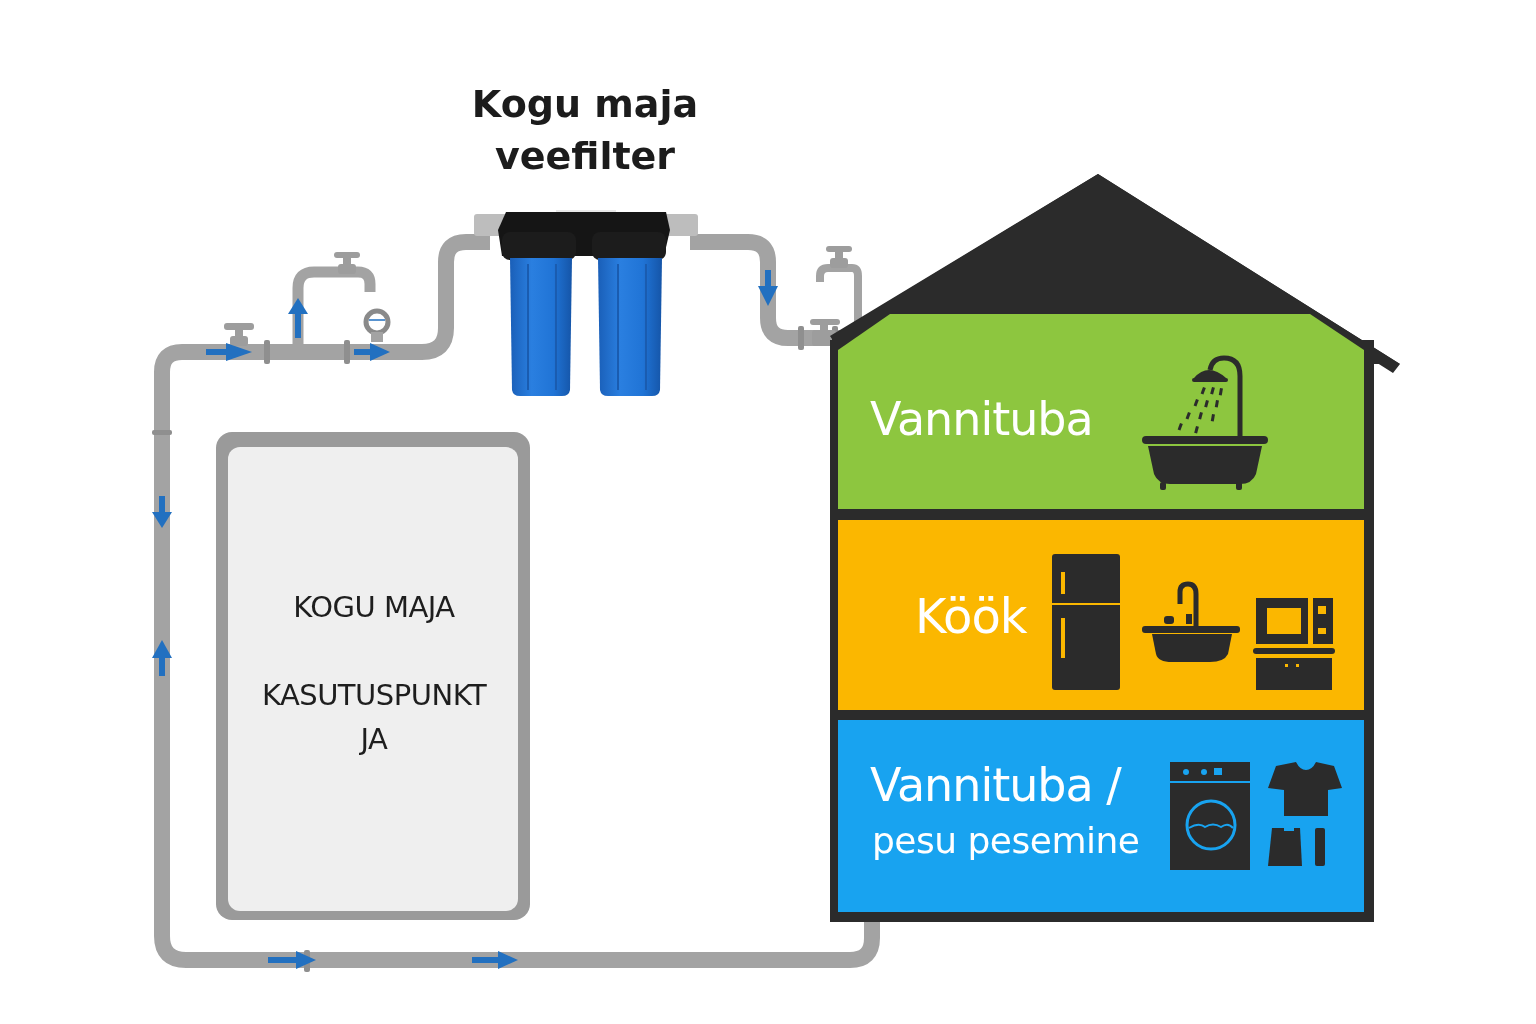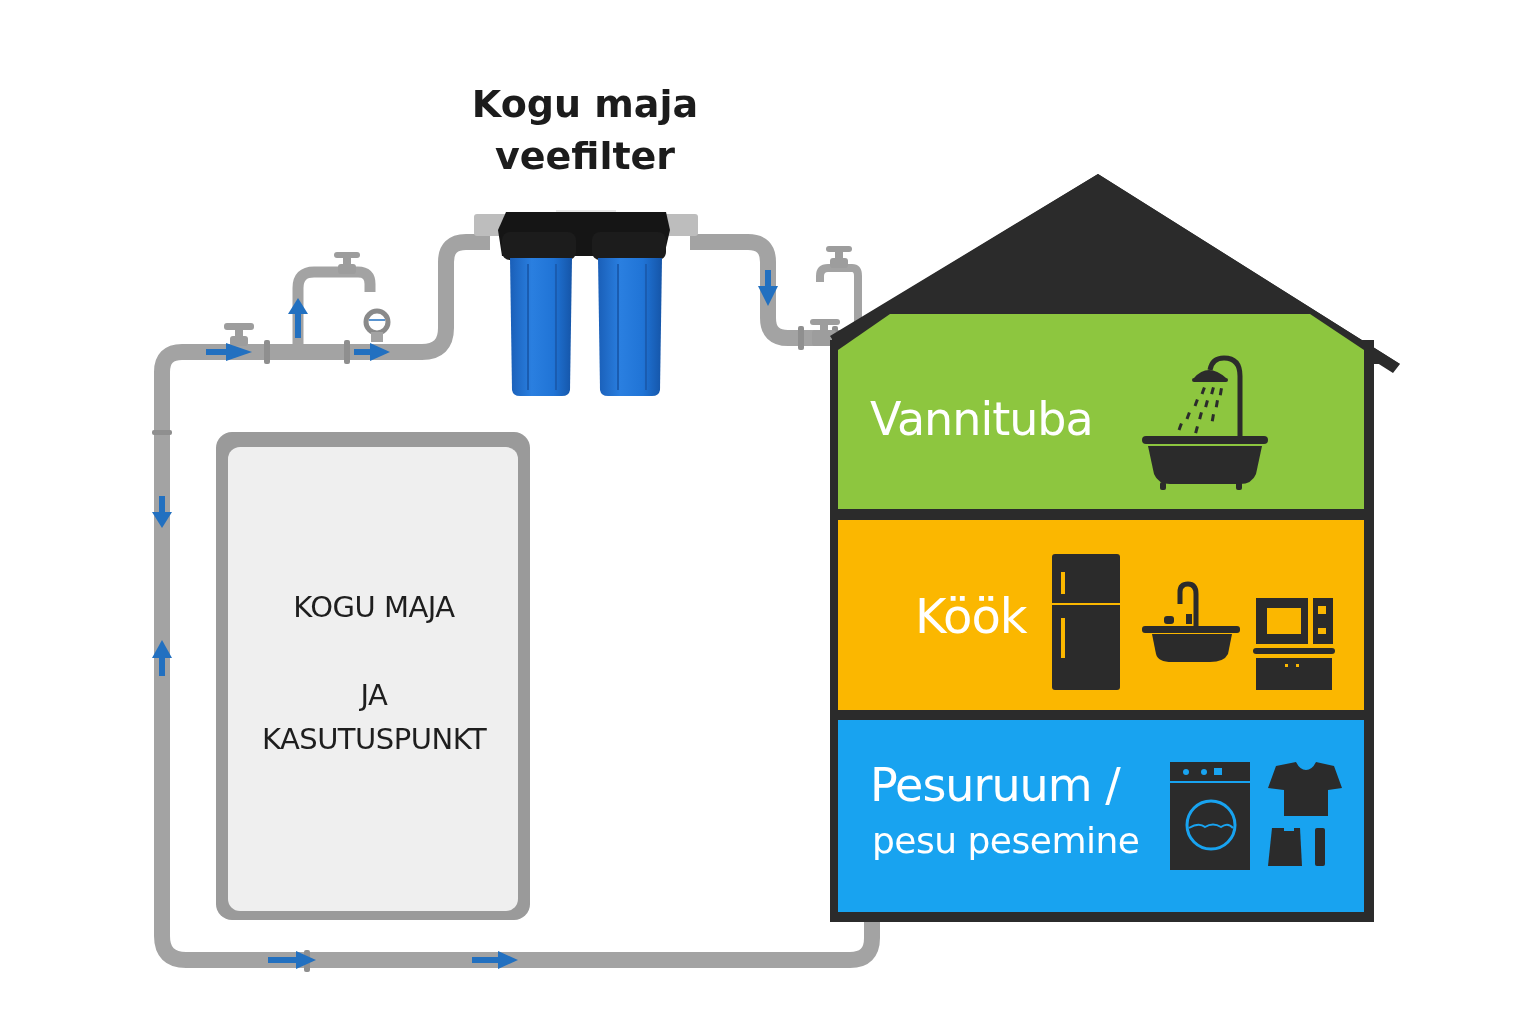--- a/index.html
+++ b/index.html
@@ -219,21 +219,21 @@
 </svg>
 
 <div class="title">
   <div>Kogu maja</div>
   <div>veefilter</div>
 </div>
 
 <div class="entry-box-text">
   <div>KOGU MAJA</div>
   <div class="gap"></div>
+  <div>KASUTUSPUNKT</div>
   <div>JA</div>
-  <div>KASUTUSPUNKT</div>
   <div class="gap"></div>
 </div>
 
 <div class="room-label lbl-bath">Vannituba</div>
 <div class="room-label lbl-kitchen">Köök</div>
-<div class="room-label lbl-laundry1">Pesuruum /</div>
+<div class="room-label lbl-laundry1">Vannituba /</div>
 <div class="room-label lbl-laundry2">pesu pesemine</div>
 
 </body></html>

